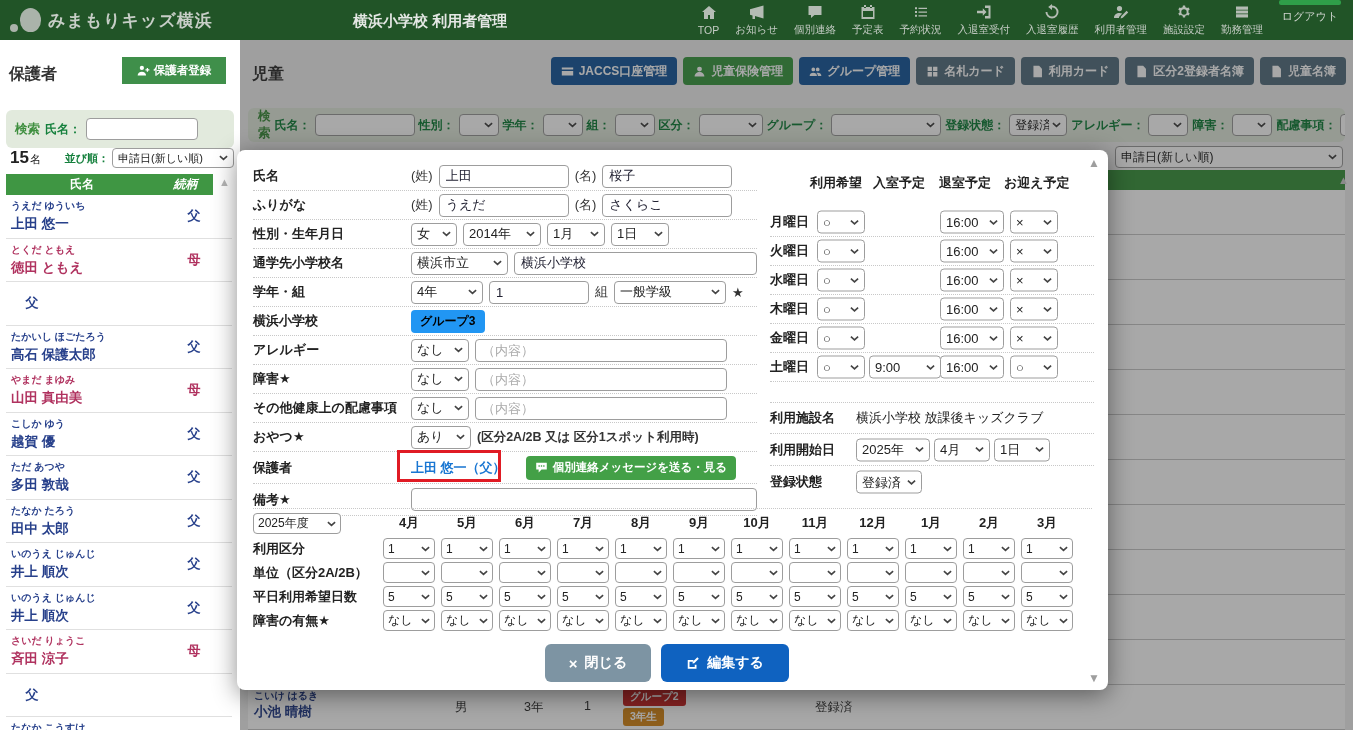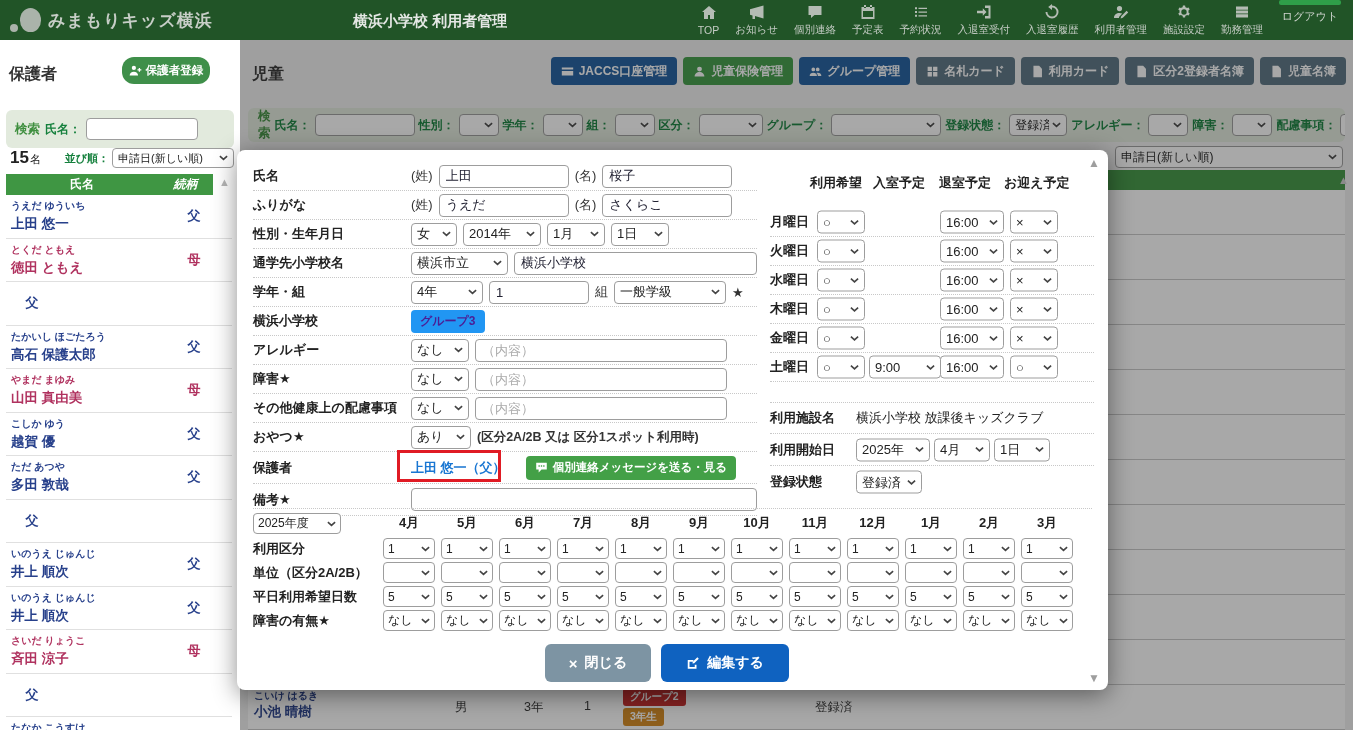--- a/index.html
+++ b/index.html
@@ -22,22 +22,22 @@
   .nav-item .ico svg { width:16px; height:16px; fill:#b4bcb4; display:block; }
   .nav-item .lbl { font-size:10.5px; color:#c5ccc5; margin-top:3px; white-space:nowrap; }
   .logout { display:flex; flex-direction:column; align-items:center; justify-content:center;
     padding:0 12px 16px 8px; cursor:pointer; height:100%; }
   .logout-box { width:62px; height:15px; background:#2f9e49; border-radius:2px; }
   .logout .lbl { font-size:11px; color:#d2d7d2; margin-top:4px; }
 
   
   .gpanel { position:absolute; top:40px; left:0; width:240px; height:690px; background:#fff; overflow:hidden; }
   .gtitle { position:absolute; left:9px; top:24px; font-size:16px; font-weight:bold; color:#333; }
-  .gregister { position:absolute; left:122px; top:17px; width:88px; height:27px; background:#3f8f4a;
-    border:none; border-radius:12px; color:#fff; font-size:11.5px; font-weight:bold;
+  .gregister { position:absolute; left:122px; top:17px; width:104px; height:27px; background:#3f8f4a;
+    border:none; border-radius:0; color:#fff; font-size:11.5px; font-weight:bold;
     display:flex; align-items:center; justify-content:center; gap:4px; cursor:pointer; }
   .gregister .ico svg { width:13px; height:13px; fill:#fff; display:block; }
   .gsearch { position:absolute; left:6px; top:70px; width:228px; height:38px; background:#e2eadd;
     border-radius:6px; display:flex; align-items:center; gap:5px; padding:0 9px; }
   .s-label { color:#3f8f3f; font-weight:bold; font-size:12.5px; }
   .f-label { color:#15803d; font-weight:bold; font-size:12px; white-space:nowrap; }
   .inp { border:1px solid #9d9d9d; border-radius:4px; height:23px; font-size:13px; padding:0 6px;
     color:#223; background:#fff; font-family:inherit; }
   .inp::placeholder { color:#aaa; }
   .gsearch .inp { width:112px; height:22px; }
@@ -94,21 +94,21 @@
   .fsel.h20 { height:20px; font-size:11px; }
 
   
   .modal { position:absolute; left:237px; top:150px; width:871px; height:540px; background:#fff;
     border-radius:8px; box-shadow:0 5px 24px rgba(0,0,0,0.45); z-index:10; }
   .mrow { position:absolute; left:16px; width:504px; display:flex; align-items:center; gap:6px;
     border-bottom:1px dotted #c8c8c8; }
   .mrow .mlabel { width:152px; font-weight:bold; font-size:13px; color:#222; flex:none; }
   .ptxt { font-size:13px; color:#333; white-space:nowrap; }
   .note { font-size:12.5px; font-weight:bold; color:#333; white-space:nowrap; }
-  .gbadge { background:#2196f3; color:#4c1d95; font-size:12px; font-weight:bold; border-radius:4px; padding:3px 9px; }
+  .gbadge { background:#2196f3; color:#000000; font-size:12px; font-weight:bold; border-radius:4px; padding:3px 9px; }
   .glink { font-size:13px; font-weight:bold; color:#1976d2; cursor:pointer; white-space:nowrap; }
   .redbox { position:absolute; left:160px; top:300px; width:104px; height:32px; border:3px solid #e01b24; z-index:3; }
   .msgbtn { height:24px; background:#43a047; border:none; border-radius:4px; color:#fff; font-size:11.5px;
     font-weight:bold; display:flex; align-items:center; gap:5px; padding:0 9px; cursor:pointer;
     margin-left:14px; font-family:inherit; white-space:nowrap; }
   .msgbtn .ico svg { width:13px; height:13px; fill:#fff; display:block; }
   .sched { position:absolute; left:533px; top:0; width:326px; height:360px; }
   .shead { position:absolute; font-size:13px; font-weight:bold; color:#222; white-space:nowrap; }
   .drow { position:absolute; left:0; width:324px; height:29px; border-bottom:1px dotted #c8c8c8; }
   .drow .dlabel { position:absolute; left:0; top:50%; transform:translateY(-50%); font-size:13px; font-weight:bold; color:#222; }
@@ -305,20 +305,24 @@
         <span class="rel">父</span>
       </div>
       <div class="grow father" style="top: 416px;">
         <div class="gname">
           <span class="kana">ただ あつや</span>
           <span class="nm">多田 敦哉</span>
         </div>
         <span class="rel">父</span>
       </div>
       <div class="grow father" style="top: 459.5px;">
+        <div class="gname">
+          <span class="kana">たなか たろう</span>
+          <span class="nm">田中 太郎</span>
+        </div>
         <span class="rel">父</span>
       </div>
       <div class="grow father" style="top: 503px;">
         <div class="gname">
           <span class="kana">いのうえ じゅんじ</span>
           <span class="nm">井上 順次</span>
         </div>
         <span class="rel">父</span>
       </div>
       <div class="grow father" style="top: 546.5px;">

